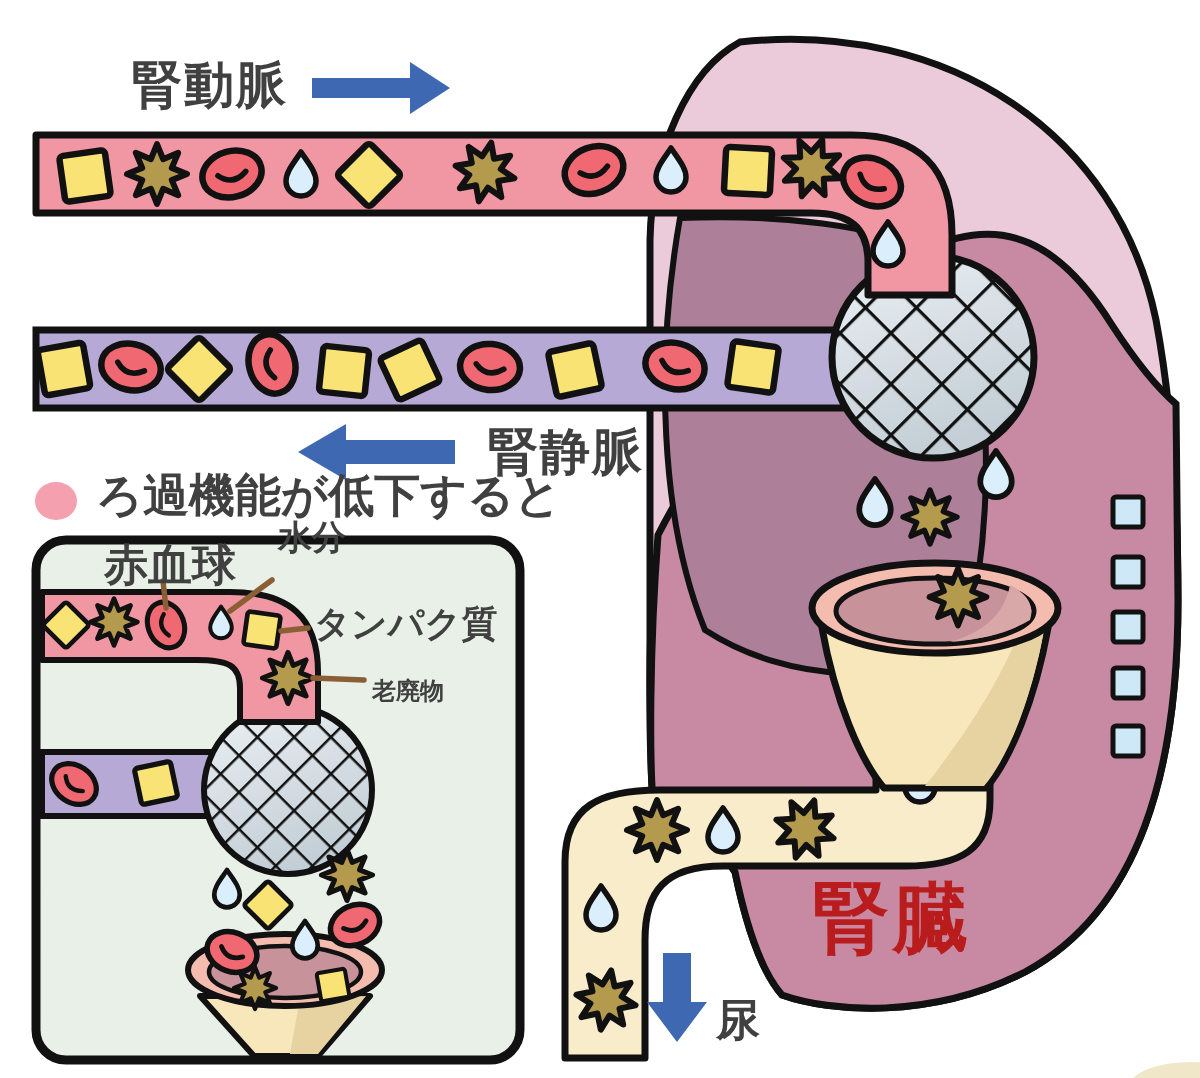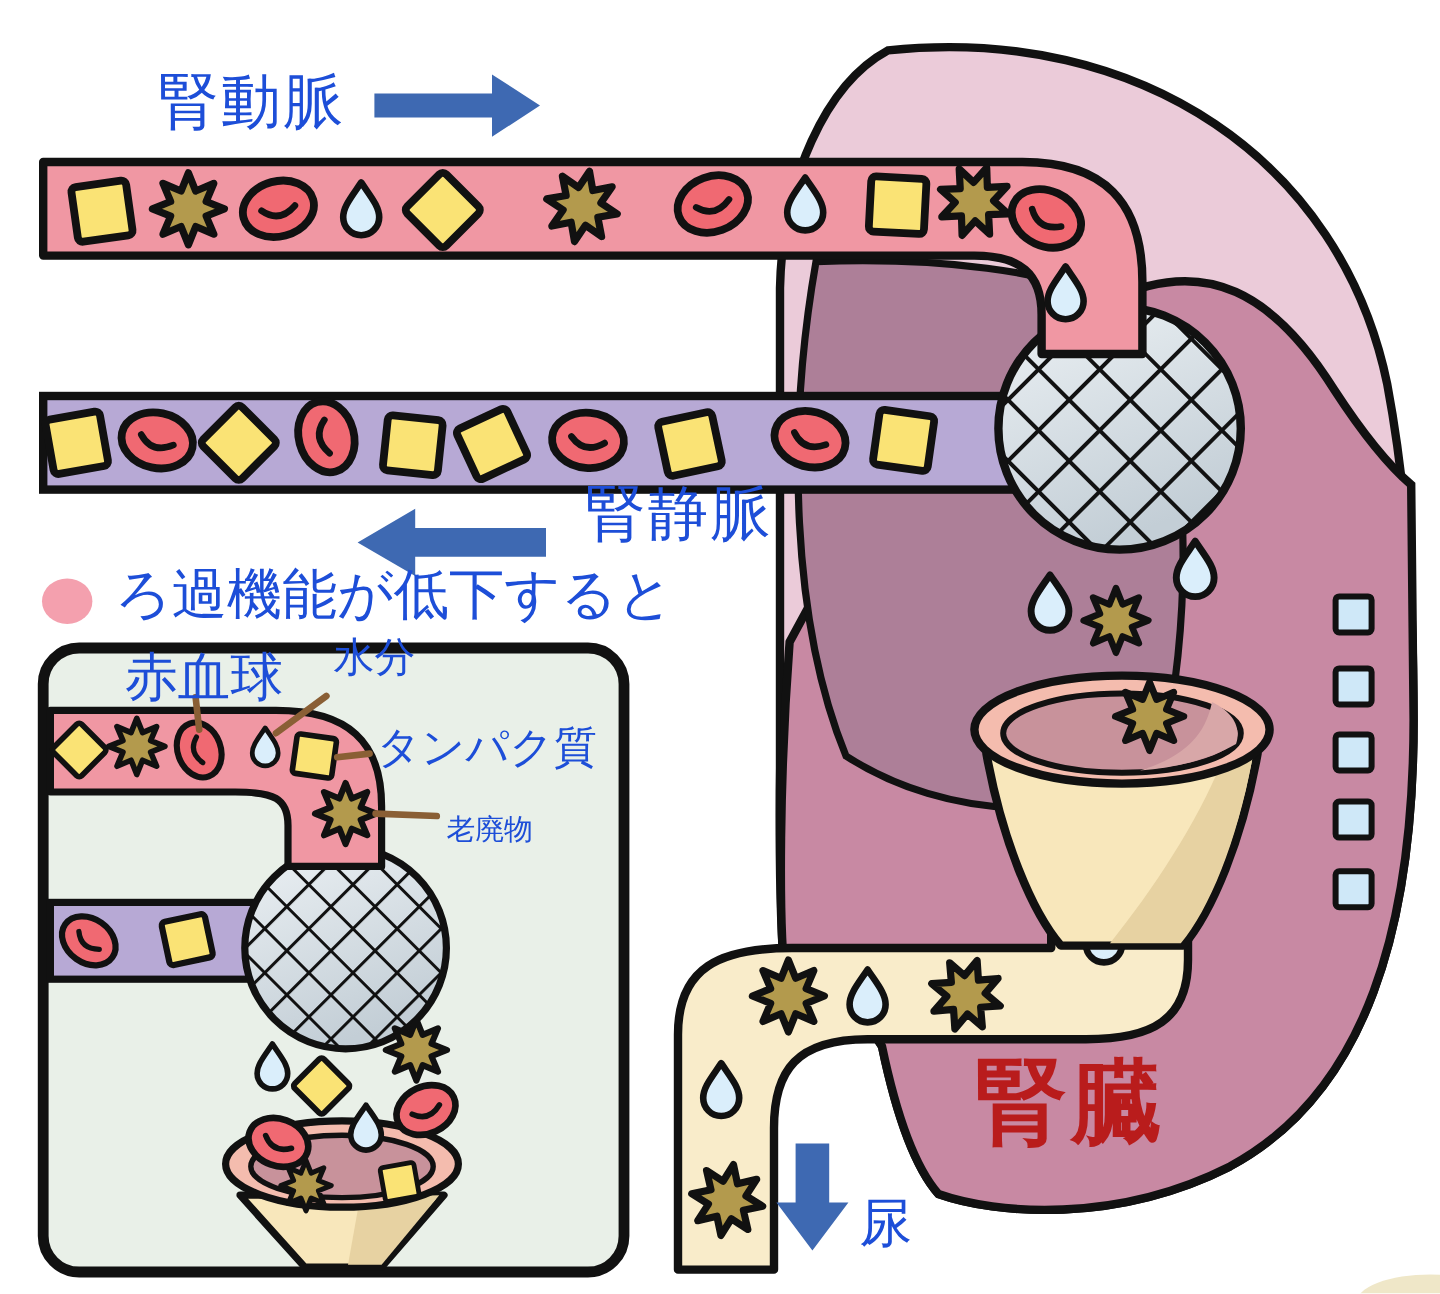--- a/index.html
+++ b/index.html
@@ -1,26 +1,26 @@
 <!DOCTYPE html>
 <html><head>
 <meta charset="utf-8">
 <style>
   html,body{margin:0;padding:0;background:#fff;}
   #stage{position:relative;width:1200px;height:1078px;background:#ffffff;overflow:hidden;
          font-family:"DejaVu Sans","Liberation Sans",sans-serif;}
   #art{position:absolute;left:0;top:0;}
-  .lbl{position:absolute;color:#1d4ed8;font-weight:normal;line-height:1;white-space:nowrap;}
+  .lbl{position:absolute;color:#404040;font-weight:bold;line-height:1;white-space:nowrap;}
   .lbl-artery{left:132px;top:60px;font-size:50px;letter-spacing:2px;}
-  .lbl-vein{left:488px;top:403px;font-size:50px;letter-spacing:2px;}
+  .lbl-vein{left:488px;top:427px;font-size:50px;letter-spacing:2px;}
   .lbl-heading{left:96px;top:472px;font-size:46px;letter-spacing:0px;}
   .lbl-kidney{left:813px;top:880px;font-size:76px;font-weight:900;color:#b91c1c;letter-spacing:4px;}
   .lbl-urine{left:716px;top:998px;font-size:44px;}
   .lbl-rbc{left:104px;top:543px;font-size:44px;}
-  .lbl-water{left:278px;top:531px;font-size:34px;}
+  .lbl-water{left:278px;top:520px;font-size:34px;}
   .lbl-protein{left:314px;top:606px;font-size:36px;}
   .lbl-waste{left:372px;top:679px;font-size:24px;}
 </style>
 </head>
 <body>
 
 <div id="stage">
 
 <svg id="art" width="1200" height="1078" viewBox="0 0 1200 1078">
   <defs>

